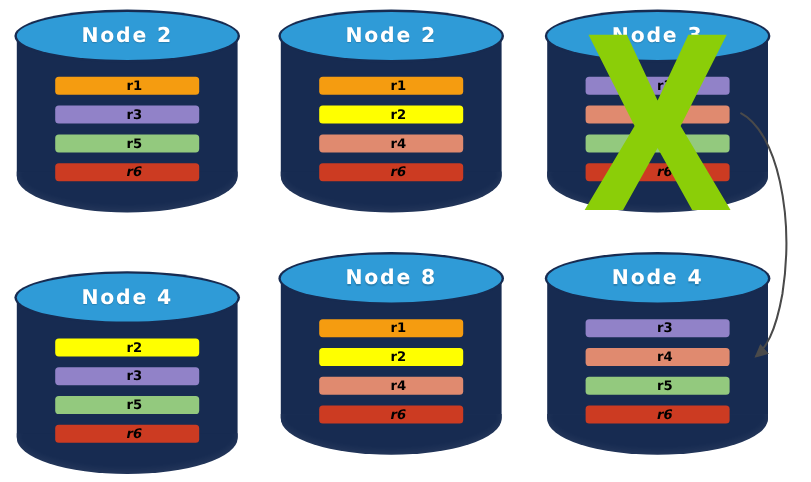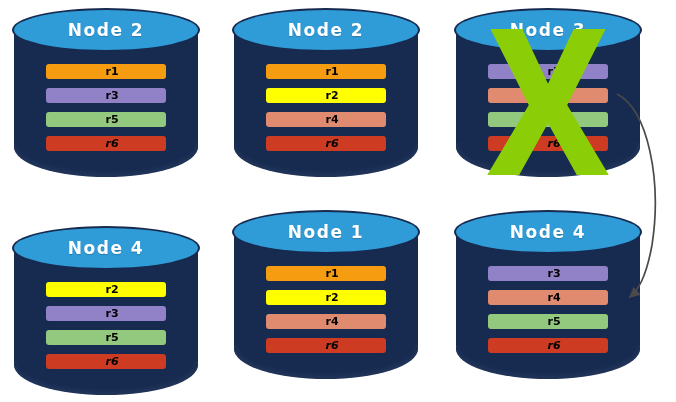--- a/index.html
+++ b/index.html
@@ -164,21 +164,21 @@
       <div class="replica-stack">
         <div class="replica-bar" style="background: rgb(255, 255, 0);">r2</div>
         <div class="replica-bar" style="background: rgb(145, 130, 200);">r3</div>
         <div class="replica-bar" style="background: rgb(147, 201, 126);">r5</div>
         <div class="replica-bar" style="background: rgb(204, 59, 34);">r6</div>
       </div>
     </div>
     <div class="node" style="left: 228px; top: 208px;">
       <div class="cyl-body" style="background: rgb(23, 43, 81);"></div>
       <div class="cyl-top" style="background: rgb(47, 155, 215);"></div>
-      <div class="node-label" style="color: rgb(255, 255, 255);">Node 1</div>
+      <div class="node-label" style="color: rgb(255, 255, 255);">Node 8</div>
       <div class="replica-stack">
         <div class="replica-bar" style="background: rgb(245, 156, 16);">r1</div>
         <div class="replica-bar" style="background: rgb(255, 255, 0);">r2</div>
         <div class="replica-bar" style="background: rgb(224, 138, 111);">r4</div>
         <div class="replica-bar" style="background: rgb(204, 59, 34);">r6</div>
       </div>
     </div>
     <div class="node" style="left: 450px; top: 208px;">
       <div class="cyl-body" style="background: rgb(23, 43, 81);"></div>
       <div class="cyl-top" style="background: rgb(47, 155, 215);"></div>

